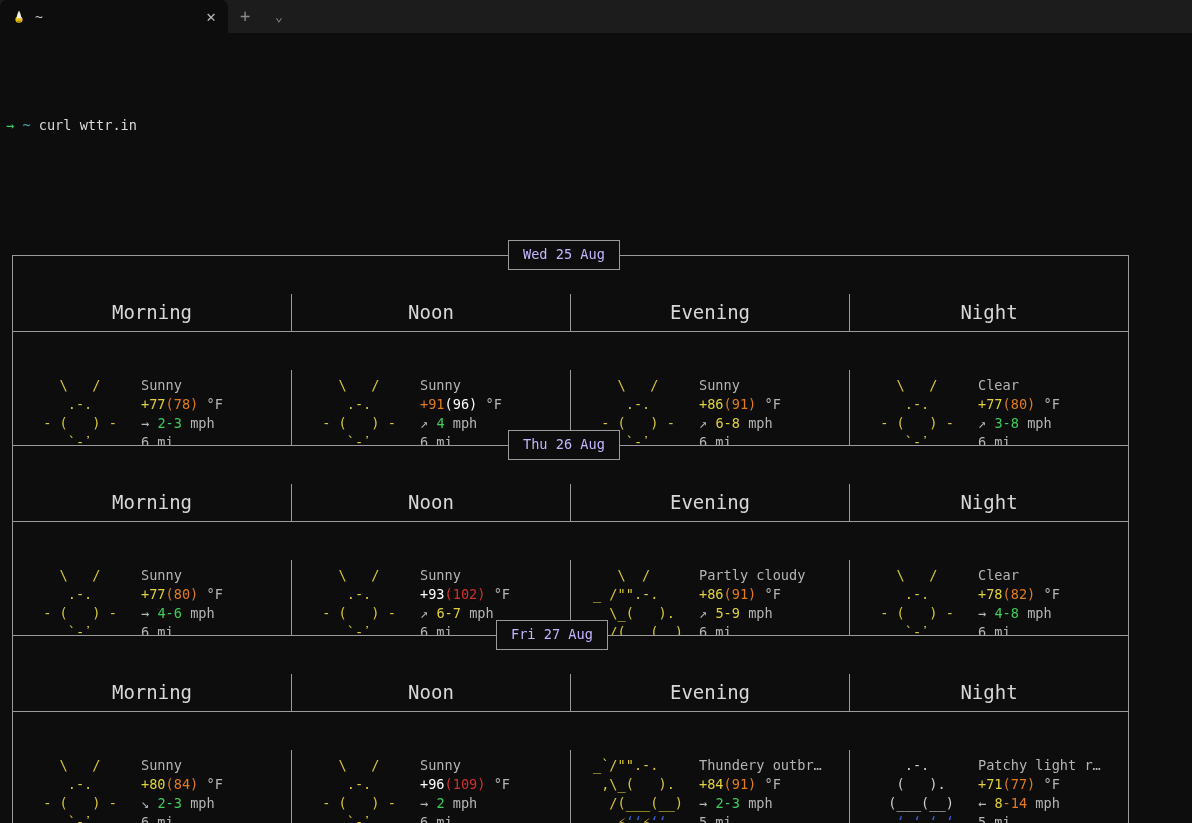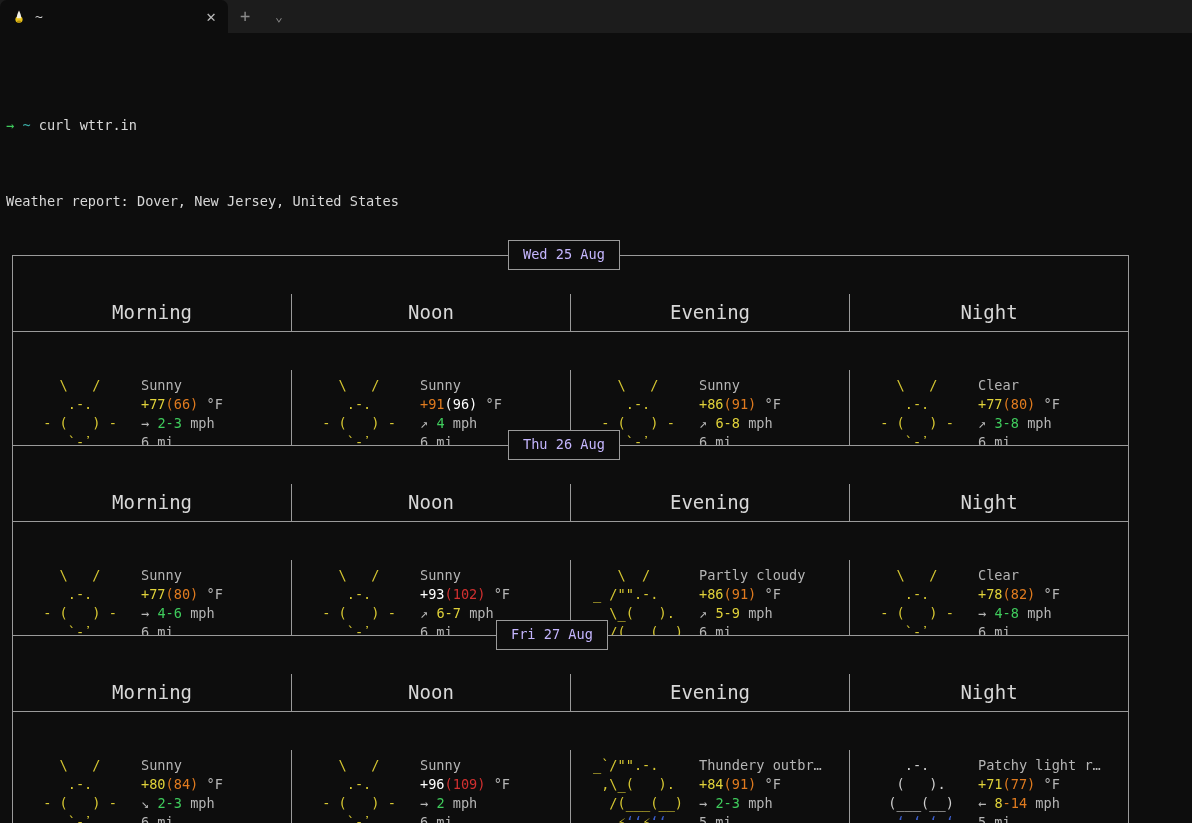--- a/index.html
+++ b/index.html
@@ -165,21 +165,20 @@
   </div>
   <div class="tabbtn">+</div>
   <div class="tabbtn chev">⌄</div>
 </div>
 
 <div class="term">
 
   
   <div class="row"><span class="c-green">→</span> <span class="c-teal">~</span> <span class="c-white">curl wttr.in</span></div>
 
-  <div class="row">Weather report: Dover, New Jersey, United States</div>
   <div class="row"> </div>
 
   
   <div class="row"><span class="c-yellow">     \  /      </span><span class="c-cloud">Partly cloudy</span></div>
   <div class="row"><span class="c-yellow"> _ /"".-.     </span><span class="c-orange">+87</span><span class="c-redo">(96)</span> <span class="c-grey">°F</span></div>
   <div class="row"><span class="c-yellow">   \_(   ).   </span><span class="c-grey">↓</span> <span class="c-green">0</span> <span class="c-grey">mph</span></div>
   <div class="row"><span class="c-yellow">   /(___(__)  </span><span class="c-grey">14 mi</span></div>
   <div class="row"><span>              </span><span class="c-grey">0.0 in</span></div>
 
   
@@ -193,21 +192,21 @@
     </div>
     <div class="tbody">
 
       <div class="col">
         <div class="art c-yellow">   \   /
     .-.
  - (   ) -
     `-᾿
    /   \</div>
         <div class="info"><span class="c-grey">Sunny</span>
-<span class="c-yellow2">+77</span><span class="c-orange">(66)</span> <span class="c-grey">°F</span>
+<span class="c-yellow2">+77</span><span class="c-orange">(78)</span> <span class="c-grey">°F</span>
 <span class="c-grey">→</span> <span class="c-green">2-3</span> <span class="c-grey">mph</span>
 <span class="c-grey">6 mi</span>
 <span class="c-grey">0.0 in</span> | <span class="c-grey">0%</span></div>
       </div>
 
       <div class="col">
         <div class="art c-yellow">   \   /
     .-.
  - (   ) -
     `-᾿

